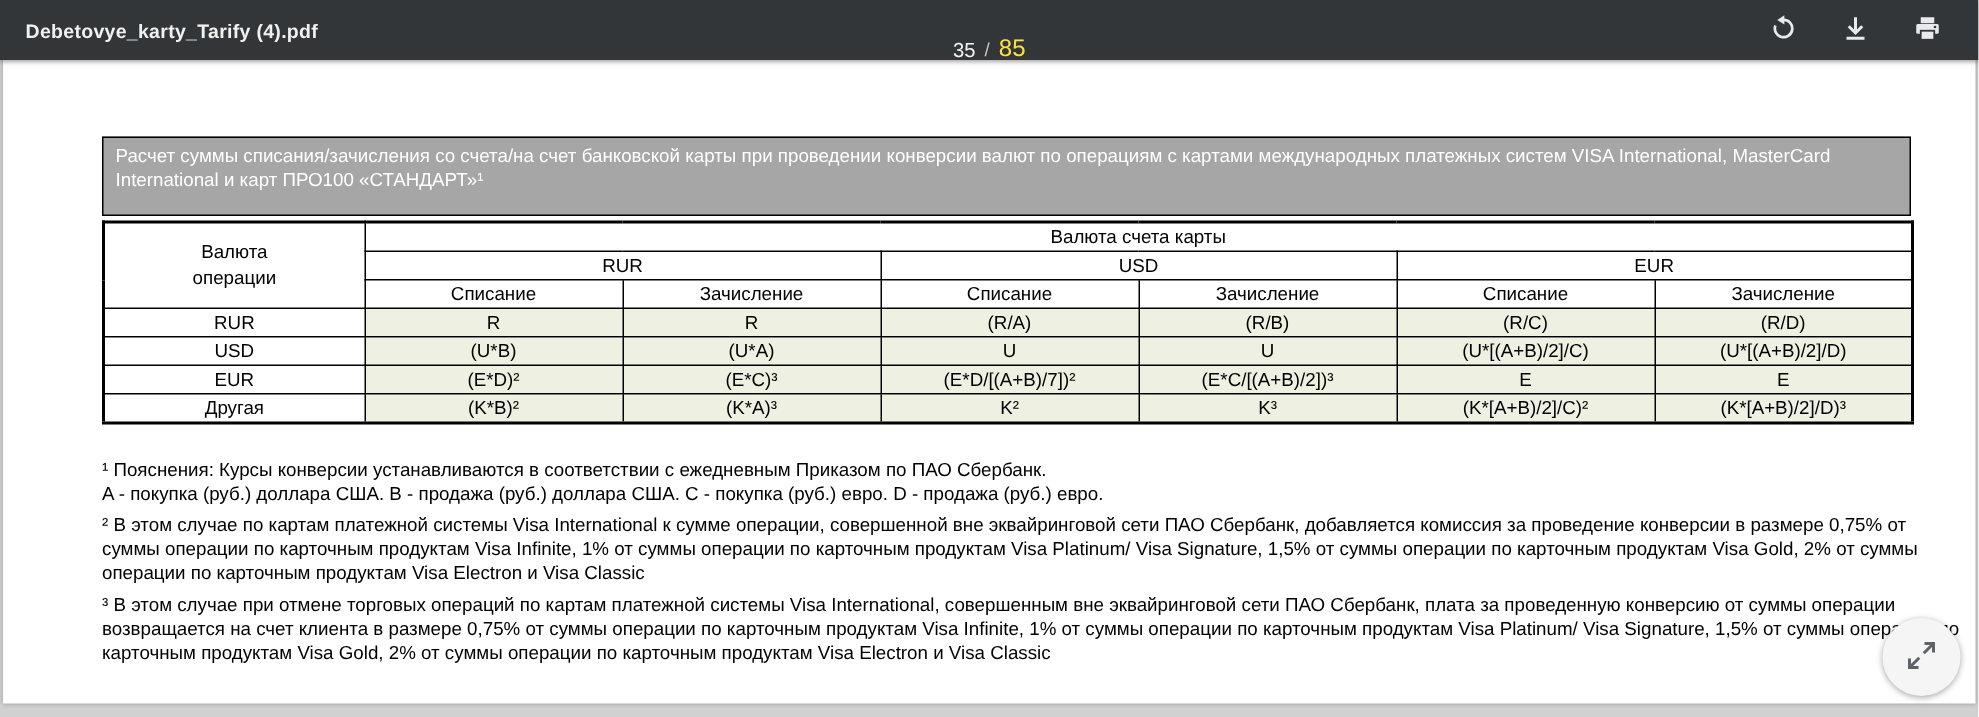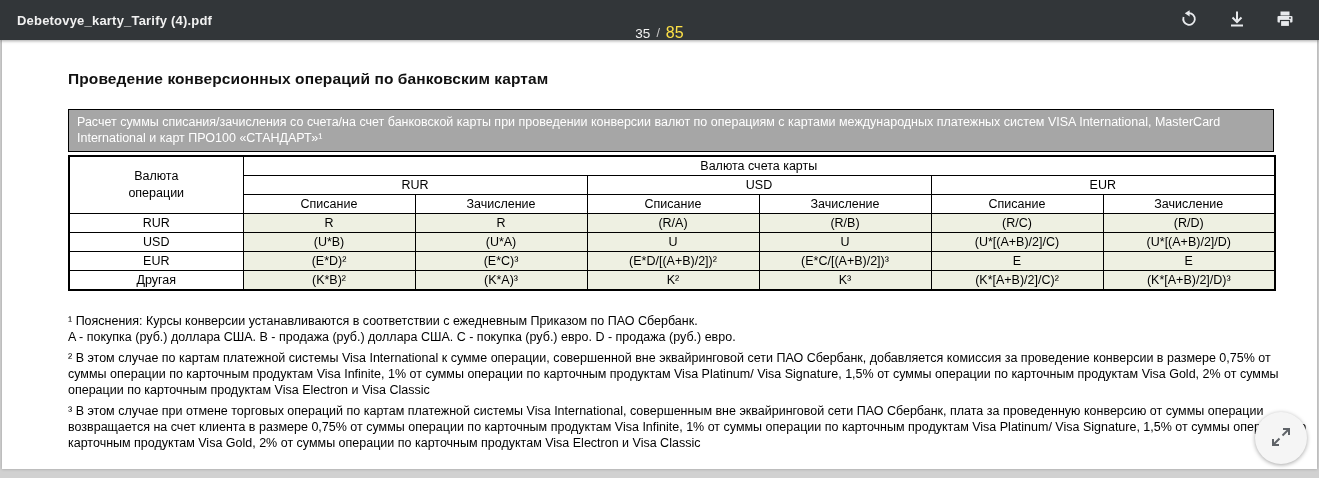--- a/index.html
+++ b/index.html
@@ -33,21 +33,21 @@
 
   
   .viewer{position:absolute;top:40px;left:0;right:0;bottom:0;background:var(--viewer_bg);}
   .pdf-page{position:absolute;top:0;left:2px;right:2px;bottom:9px;background:#fff;
     box-shadow:0 0 3px rgba(0,0,0,.25);overflow:hidden;}
   .doc{padding:30px 0 0 66px;width:100%;}
 
   .doc-title{font-size:15.5px;font-weight:bold;color:#111;letter-spacing:.1px;}
 
   .table-caption{width:1206px;margin-top:21px;background:var(--caption_bg);color:var(--caption_text);
-    border:1px solid var(--border_black);padding:4px 8px 5px 8px;font-size:12.5px;line-height:16px;}
+    border:1px solid var(--border_black);padding:4px 8px 15px 8px;font-size:12.5px;line-height:16px;}
 
   table.conv{width:1206px;margin-top:3px;border-collapse:collapse;table-layout:fixed;
     font-size:12.5px;color:#000;}
   table.conv th,table.conv td{border:1px solid var(--border_black);text-align:center;
     padding:1px 4px;line-height:16px;font-weight:normal;vertical-align:middle;
     overflow:hidden;white-space:nowrap;}
   table.conv{border:2px solid var(--border_black);}
   table.conv tbody tr:last-child td{border-bottom:2px solid var(--border_black);}
   th.corner{border-right:2px solid var(--border_black);}
   td.rowlabel{background:#fff;border-right:2px solid var(--border_black);}
@@ -106,21 +106,20 @@
         </svg>
       </span>
     </button>
   </div>
 </div>
 
 <div class="viewer">
   <div class="pdf-page">
     <div class="doc">
 
-      <div class="doc-title">Проведение конверсионных операций по банковским картам</div>
 
       <div class="table-caption">Расчет суммы списания/зачисления со счета/на счет банковской карты при проведении конверсии валют по операциям с картами международных платежных систем VISA International, MasterCard International и карт ПРО100 «СТАНДАРТ»¹</div>
 
       <table class="conv">
         <colgroup>
           <col style="width:174px">
             <col style="width:172px">
             <col style="width:172px">
           <col style="width:172px">
             <col style="width:172px">
@@ -164,21 +163,21 @@
             <td class="cell">(U*A)</td>
             <td class="cell">U</td>
             <td class="cell">U</td>
             <td class="cell">(U*[(A+B)/2]/C)</td>
             <td class="cell">(U*[(A+B)/2]/D)</td>
           </tr>
           <tr>
             <td class="rowlabel">EUR</td>
             <td class="cell">(E*D)²</td>
             <td class="cell">(E*C)³</td>
-            <td class="cell">(E*D/[(A+B)/2])²</td>
+            <td class="cell">(E*D/[(A+B)/7])²</td>
             <td class="cell">(E*C/[(A+B)/2])³</td>
             <td class="cell">E</td>
             <td class="cell">E</td>
           </tr>
           <tr>
             <td class="rowlabel">Другая</td>
             <td class="cell">(K*B)²</td>
             <td class="cell">(K*A)³</td>
             <td class="cell">K²</td>
             <td class="cell">K³</td>

